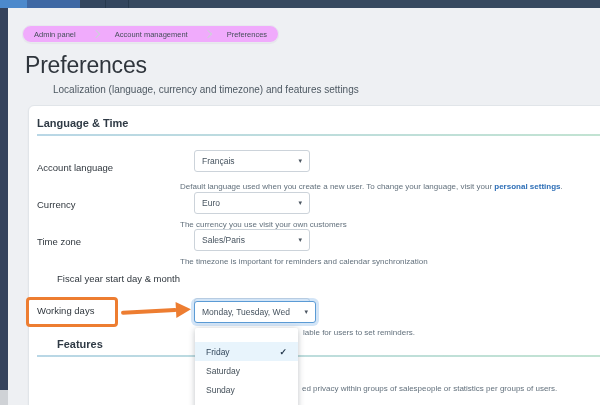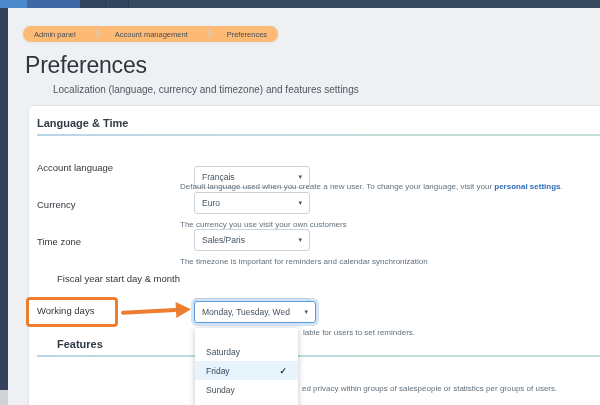--- a/index.html
+++ b/index.html
@@ -12,21 +12,21 @@
   .tb-a{left:0;width:27px;background:#4c89cc;}
   .tb-b{left:27px;width:53px;background:#3e68a4;}
   .tb-c{left:80px;width:25px;background:#33465e;border-right:1px solid #273a4e;}
   .tb-d{left:106px;width:22px;background:#33465e;border-right:1px solid #273a4e;}
 
   
   #left-strip{position:absolute;left:0;top:8px;width:8px;height:382px;background:#34425c;}
   #left-strip-bottom{position:absolute;left:0;top:390px;width:8px;height:15px;background:#cfd2d6;}
 
   
-  #breadcrumb{position:absolute;left:22px;top:25px;height:16px;background:#fdba74;border:1px solid #e7eaee;border-radius:9px;
+  #breadcrumb{position:absolute;left:22px;top:25px;height:16px;background:#f0abfc;border:1px solid #e7eaee;border-radius:9px;
     display:flex;align-items:center;padding:0 11px;box-shadow:0 1px 1px rgba(0,0,0,.04);gap:8px;}
   .crumb{font-size:7.5px;color:#444e59;white-space:nowrap;}
   .crumb-sep{width:5px;height:5px;border-top:1px solid #ccd2d8;border-right:1px solid #ccd2d8;
     transform:rotate(45deg);margin:0 8px 0 9px;flex:0 0 auto;}
 
   
   #page-title{position:absolute;left:25px;top:52px;font-size:23px;color:#2f353c;font-weight:400;letter-spacing:-.2px;}
   #page-subtitle{position:absolute;left:25px;top:84px;font-size:10px;color:#4d5862;padding-left:28px;}
 
   
@@ -100,21 +100,21 @@
 
   <div id="page-title">Preferences</div>
   <div id="page-subtitle">Localization (language, currency and timezone) and features settings</div>
 
   <div id="card"></div>
 
   <div class="section-title" id="lt-title">Language &amp; Time</div>
   <div class="section-divider" id="lt-divider"></div>
 
   <div class="row-label" style="top:162px;">Account language</div>
-  <div class="sel" style="top:150px;margin-top:16px;">
+  <div class="sel" style="top:150px;">
     <span class="sel-text">Français</span>
     <span class="sel-caret">▾</span>
   </div>
   <div class="helper" style="top:182px;"><span>Default language used when you create a new user. To change your language, visit your </span><a href="#">personal settings</a><span>.</span></div>
 
   <div class="row-label" style="top:199px;">Currency</div>
   <div class="sel" style="top:192px;">
     <span class="sel-text">Euro</span>
     <span class="sel-caret">▾</span>
   </div>
@@ -144,25 +144,25 @@
   </div>
 
   <div class="section-title" id="ft-title">Features</div>
   <div class="section-divider" id="ft-divider"></div>
   <div class="helper" style="top:384px;left:302px;">ed privacy within groups of salespeople or statistics per groups of users.</div>
 
   <div id="dropdown">
     <div class="menu-partial">
       
     </div>
-    <div class="menu-item">
-      <span>Saturday</span>
-    </div>
     <div class="menu-item highlight">
       <span>Friday</span>
       <span class="menu-check">✓</span>
+    </div>
+    <div class="menu-item">
+      <span>Saturday</span>
     </div>
     <div class="menu-item">
       <span>Sunday</span>
     </div>
   </div>
 
 </div>
 
 </body></html>

